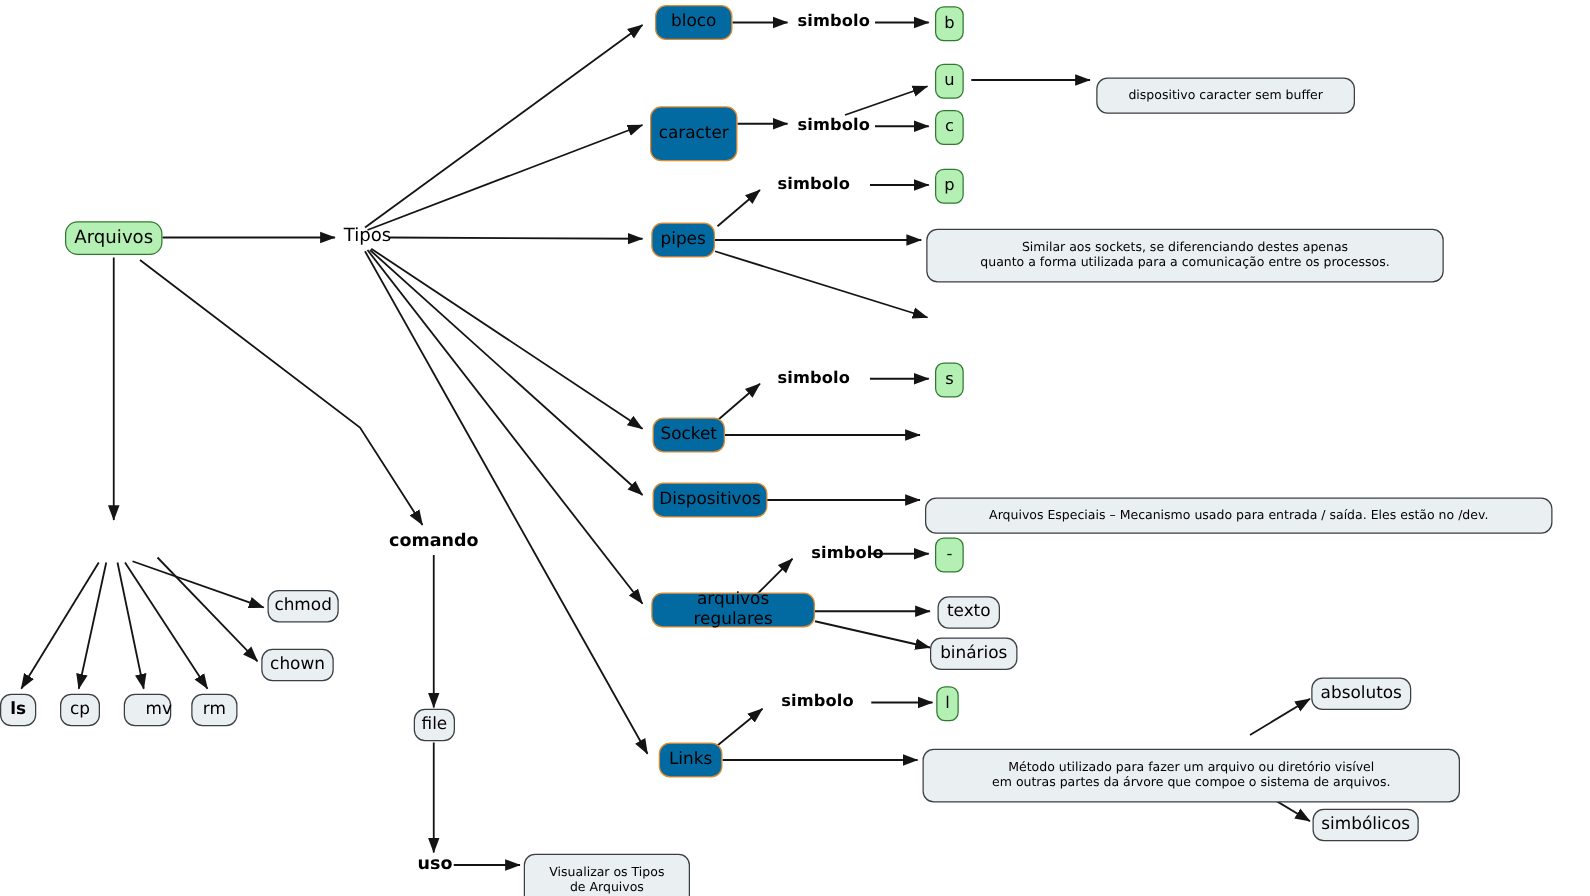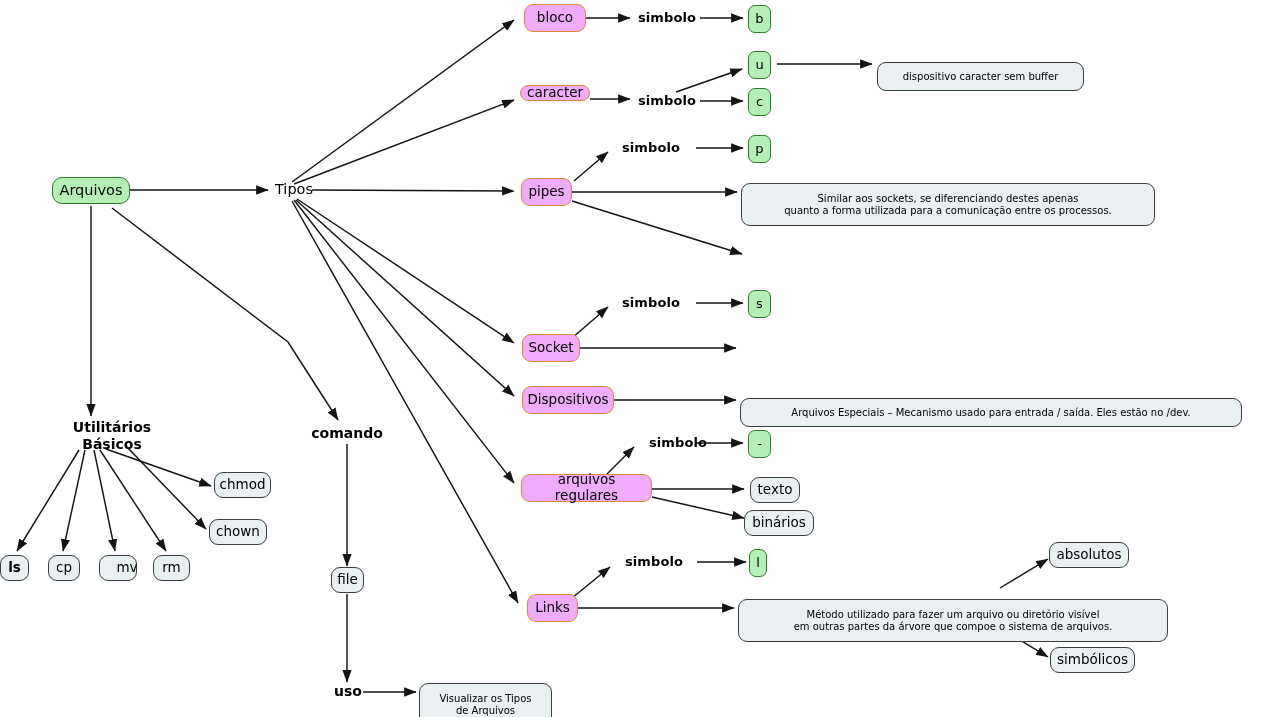--- a/index.html
+++ b/index.html
@@ -33,21 +33,21 @@
     align-items: center;
     justify-content: center;
     text-align: center;
     line-height: 1.18;
     white-space: pre-line;
     border-radius: 9px;
     color: #000000;
   }
   
   .n-concept {
-    background: #f0abfc;
+    background: #0369a1;
     border: 1.6px solid #e08a2e;
     font-size: 13.5px;
     padding: 3px 8px;
     border-radius: 9px;
   }
   
   .n-box {
     background: #eaeff2;
     border: 1.4px solid #3a3f44;
     font-size: 13.5px;
@@ -163,21 +163,21 @@
       <path d="M363,692 L416,692"></path>
     </g>
   </svg>
 
   <div class="node n-root" style="left:52px; top:177px; width:78px; height:27px;">Arquivos</div>
 
   <div class="node n-text" style="left:270px; top:180px; width:48px; height:20px;">Tipos</div>
 
   <div class="node n-concept" style="left:524px; top:4px; width:62px; height:28px;">bloco</div>
 
-  <div class="node n-concept" style="left:520px; top:85px; width:70px; height:16px;">caracter</div>
+  <div class="node n-concept" style="left:520px; top:85px; width:70px; height:44px;">caracter</div>
 
   <div class="node n-concept" style="left:521px; top:178px; width:51px; height:28px;">pipes</div>
 
   <div class="node n-concept" style="left:522px; top:334px; width:58px; height:28px;">Socket</div>
 
   <div class="node n-concept" style="left:522px; top:386px; width:92px; height:28px;">Dispositivos</div>
 
   <div class="node n-concept" style="left:521px; top:474px; width:131px; height:28px;">arquivos regulares</div>
 
   <div class="node n-concept" style="left:527px; top:594px; width:51px; height:28px;">Links</div>
@@ -221,22 +221,20 @@
 em outras partes da árvore que compoe o sistema de arquivos.</div>
 
   <div class="node n-box" style="left:750px; top:477px; width:50px; height:26px;">texto</div>
 
   <div class="node n-box" style="left:744px; top:510px; width:70px; height:26px;">binários</div>
 
   <div class="node n-box" style="left:1049px; top:542px; width:80px; height:26px;">absolutos</div>
 
   <div class="node n-box" style="left:1050px; top:647px; width:85px; height:26px;">simbólicos</div>
 
-  <div class="node n-label-big" style="left:50px; top:420px; width:124px; height:32px;">Utilitários
-Básicos</div>
 
   <div class="node n-box" style="left:214px; top:472px; width:57px; height:26px;">chmod</div>
 
   <div class="node n-box" style="left:209px; top:519px; width:58px; height:26px;">chown</div>
 
   <div class="node n-box" style="left:0px; top:555px; width:29px; height:26px;font-weight:bold;">ls</div>
 
   <div class="node n-box" style="left:48px; top:555px; width:32px; height:26px;">cp</div>
 
   <div class="node n-box" style="left:99px; top:555px; width:38px; height:26px;padding-left:26px;">mv</div>

